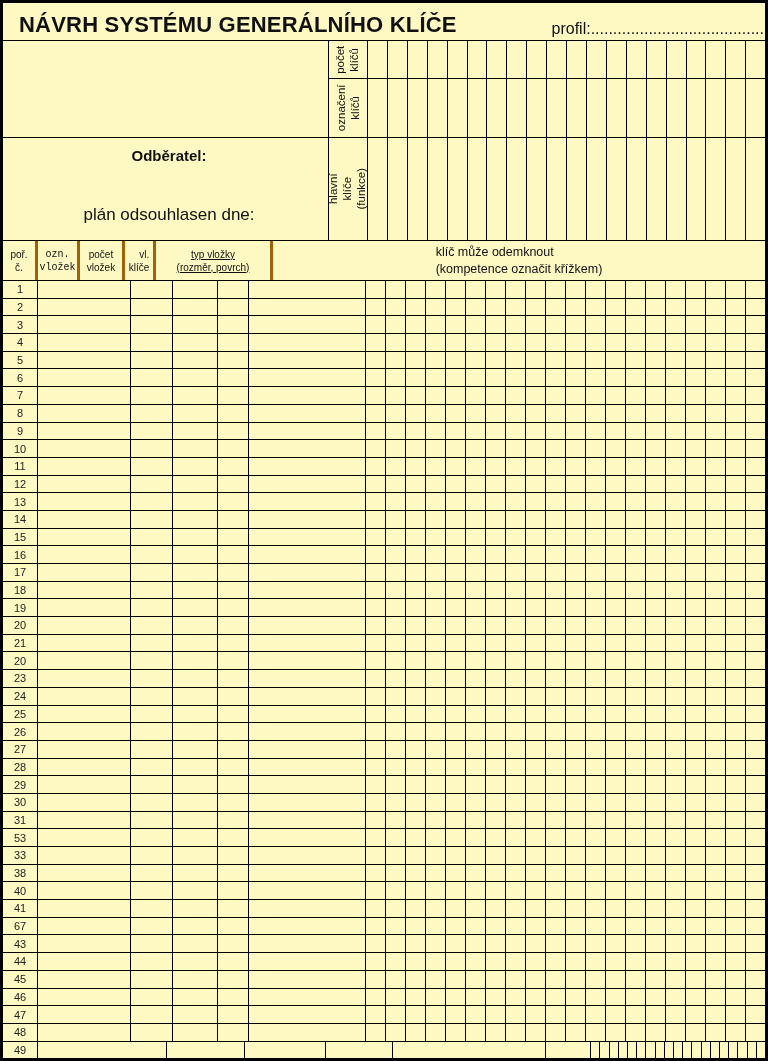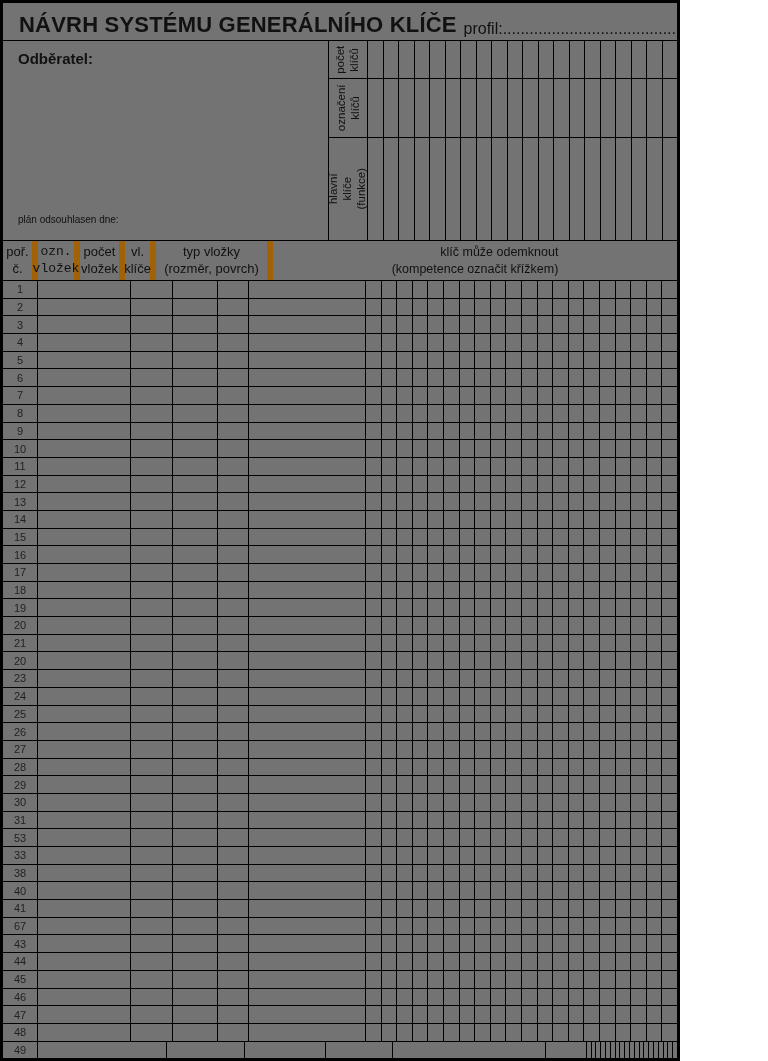--- a/index.html
+++ b/index.html
@@ -1,44 +1,44 @@
 <!DOCTYPE html>
 <html><head>
 <meta charset="utf-8">
 <style>
   * { box-sizing: border-box; margin: 0; padding: 0; }
   html, body { background: #ffffff; }
   body { font-family: "Liberation Sans", "DejaVu Sans", sans-serif; color: #111; }
 
   .page {
     position: relative;
-    width: 680px; height: 1061px;
+    width: 768px; height: 1061px;
     border: 3px solid #000;
-    background: #737373;
+    background: #fef9c3;
     display: flex; flex-direction: column;
     overflow: hidden;
   }
 
   
   .title-row {
     height: 38px; flex: none;
     border-bottom: 1px solid #000;
     display: flex; align-items: flex-end; justify-content: space-between;
     padding: 0 1px 2px 16px;
   }
   .page-title { font-size: 22px; font-weight: bold; white-space: nowrap; letter-spacing: .2px; }
   .profil { font-size: 16px; white-space: nowrap; overflow: hidden; max-width: 260px; margin-top: 32px; }
 
   
   .top-section { height: 200px; flex: none; display: flex; border-bottom: 1px solid #000; }
-  .ts-left { width: 326px; flex: none; border-right: 1px solid #000; display: flex; flex-direction: row; }
+  .ts-left { width: 326px; flex: none; border-right: 1px solid #000; display: flex; flex-direction: column; text-align: center; }
   .ts-left-blank { height: 97px; flex: none; border-bottom: 1px solid #000; }
   .odberatel-box { flex: 1; display: flex; flex-direction: column; justify-content: space-between; padding: 9px 8px 15px 15px; }
   .odberatel-label { font-weight: bold; font-size: 15px; }
-  .plan-label { font-size: 10px; }
+  .plan-label { font-size: 17px; }
 
   .ts-right { flex: 1; display: flex; flex-direction: column; }
   .band { display: flex; min-height: 0; }
   .band-1 { height: 38px; flex: none; border-bottom: 1px solid #000; }
   .band-2 { height: 59px; flex: none; border-bottom: 1px solid #000; }
   .band-3 { flex: 1; }
   .label-cell {
     width: 39px; flex: none; border-right: 1px solid #000;
     display: flex; align-items: center; justify-content: center; overflow: visible;
   }
@@ -47,34 +47,34 @@
     font-size: 11.5px; line-height: 1.2; text-align: center;
     white-space: pre-line; width: max-content;
   }
   .mcells { flex: 1; display: flex; }
   .mcell { flex: 1 1 0; min-width: 0; }
   .mcell + .mcell { border-left: 1px solid #000; }
 
   
   .thead { height: 40px; flex: none; display: flex; border-bottom: 1px solid #000; }
   .hcell {
-    border-right: 6px solid #a16207;
+    border-right: 3px solid #a16207;
     display: flex; align-items: center; justify-content: center;
-    text-align: center; font-size: 13px; line-height: 1.3; white-space: pre-line;
+    text-align: center; font-size: 10px; line-height: 1.3; white-space: pre-line;
   }
   .w-num { width: 35px; flex: none; }
   .w-door { width: 93px; flex: none; }
   .w-ozn { width: 42px; flex: none; font-family: Liberation Mono, monospace; }
   .w-poc { width: 45px; flex: none; }
-  .w-vl  { width: 31px; flex: none; }
-  .w-typ { width: 117px; flex: none; }
+  .w-vl  { width: 31px; flex: none; text-align: right; }
+  .w-typ { width: 117px; flex: none; text-decoration: underline; }
   .hmatrix {
     flex: 1; border-right: none;
     display: flex; align-items: center; justify-content: center;
-    text-align: right; font-size: 12.5px; line-height: 1.35; white-space: pre-line;
+    text-align: left; font-size: 12.5px; line-height: 1.35; white-space: pre-line;
   }
 
   
   .tbody { flex: 1; display: flex; flex-direction: column; min-height: 0; }
   .trow { flex: 1 1 0; min-height: 0; display: flex; border-bottom: 1px solid #000; }
   .trow:last-child { border-bottom: none; gap: 36px; }
   .cell { border-right: 1px solid #000; }
   .cell.num { font-size: 11px; color: #222; display: flex; align-items: center; justify-content: center; }
   .mrow { flex: 1; display: flex; }
 </style>

